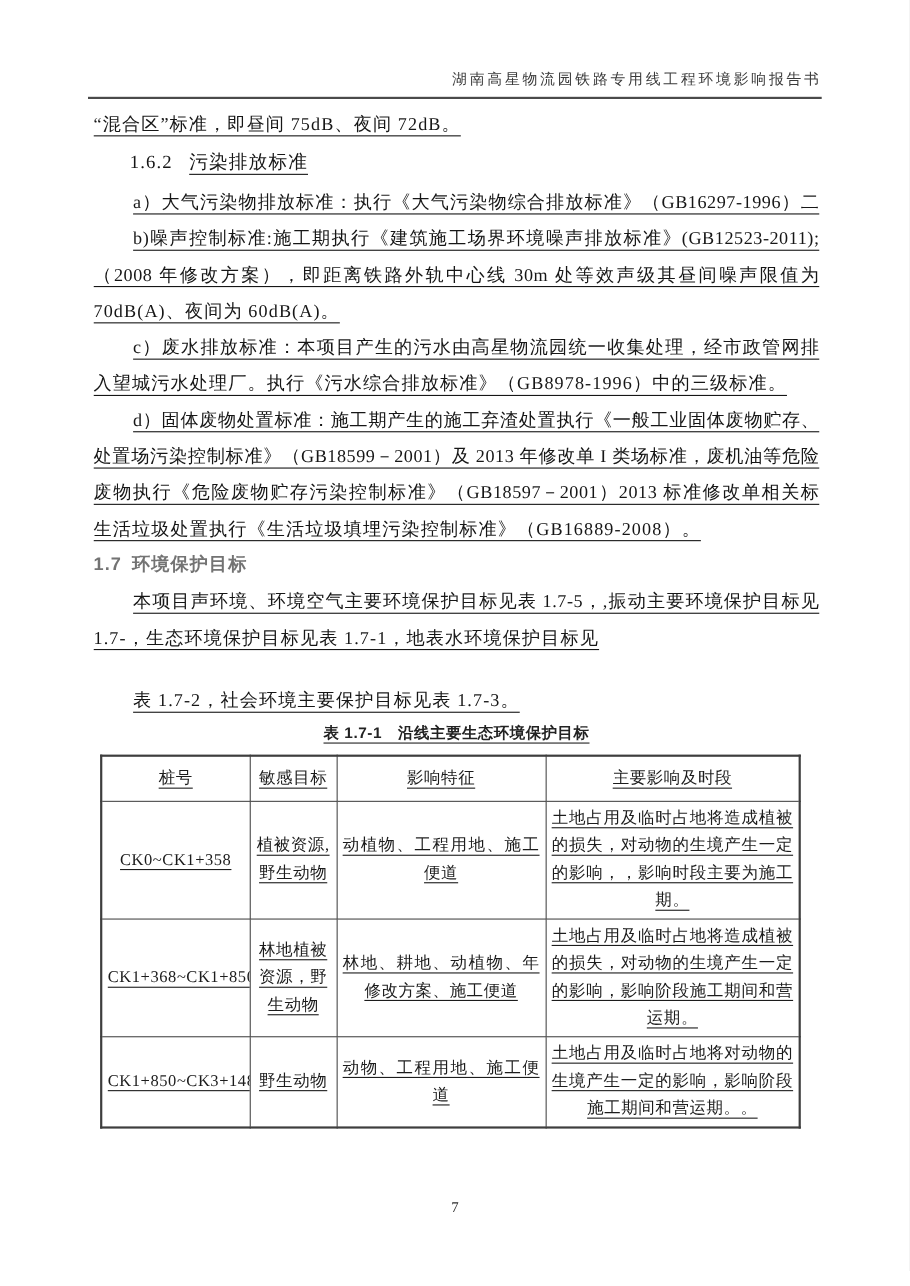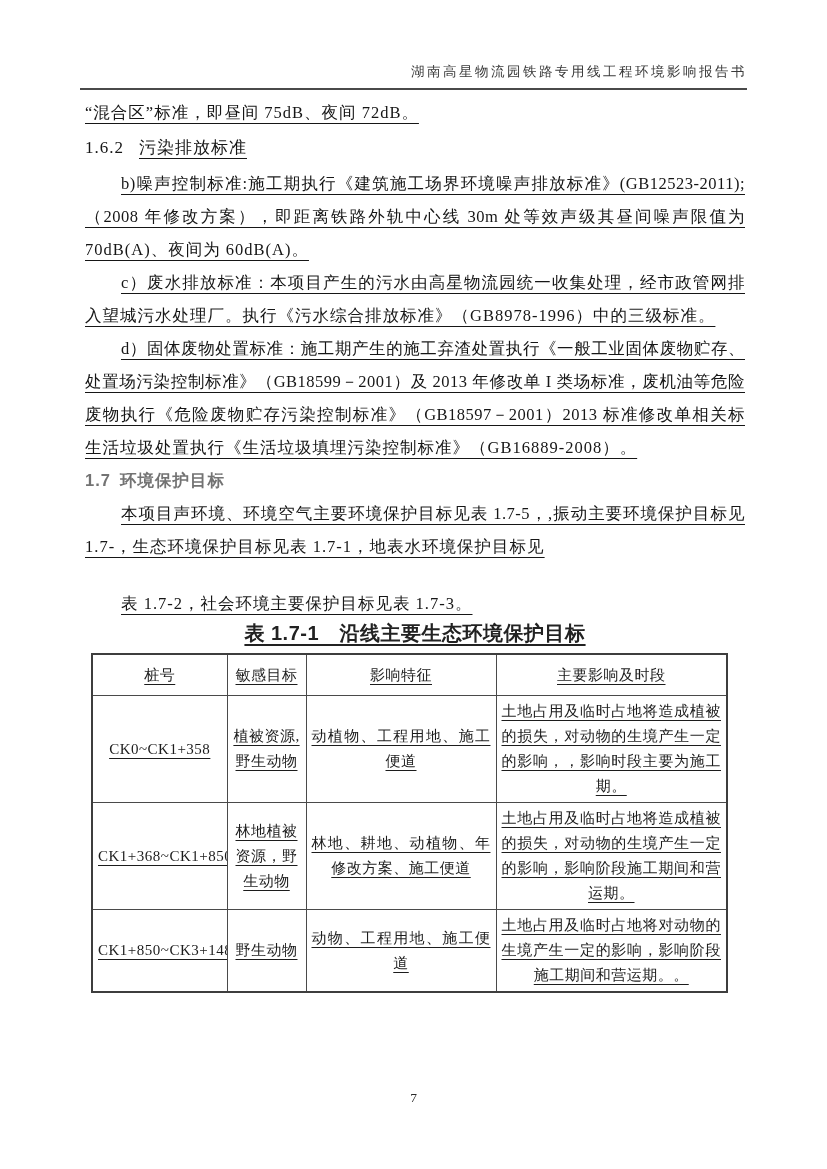--- a/index.html
+++ b/index.html
@@ -15,35 +15,35 @@
     padding-bottom:7px;border-bottom:2px solid #4a4a4a;
   }
   
   .content{position:absolute;left:85px;top:96px;width:660px;font-size:16.5px;color:#161616;}
   .bline{
     height:33px;line-height:33px;letter-spacing:1px;overflow:hidden;
     text-decoration:underline;text-underline-offset:5px;text-decoration-thickness:1px;
   }
   .full{text-align:justify;text-align-last:justify;letter-spacing:0.5px;}
   .ind{text-indent:36px;}
-  .noline{text-decoration:none;}
+  .noline{text-decoration:none;margin-left:33px;}
   .h162{height:38px;line-height:38px;font-size:17px;letter-spacing:1px;}
   .h162 .num{margin-right:15px;}
   .h162 .ttl{text-decoration:underline;text-underline-offset:5px;text-decoration-thickness:1px;}
   .h17{
     height:33px;line-height:33px;
     font-family:"Liberation Sans","DejaVu Sans",sans-serif;font-weight:bold;
     font-size:16.5px;letter-spacing:1px;color:#737373;
   }
   .h17 .num{margin-right:9px;font-weight:bold;}
   .spacer{height:24px;}
   .tbl-title{
     height:27px;line-height:27px;text-align:center;
     font-family:"Liberation Sans","DejaVu Sans",sans-serif;font-weight:bold;
-    font-size:20px;letter-spacing:0.5px;color:#222;
+    font-size:14px;letter-spacing:0.5px;color:#222;
   }
   .tbl-title span{text-decoration:underline;text-underline-offset:4px;}
   
   table.eco{
     border-collapse:collapse;margin-left:6px;margin-top:6px;width:635px;table-layout:fixed;
     border:2px solid #3e3e3e;font-size:15px;color:#1c1c1c;
   }
   table.eco td{
     border:1px solid #4a4a4a;line-height:25px;padding:3px 5px;vertical-align:middle;
     text-decoration:underline;text-underline-offset:4px;text-decoration-thickness:1px;
@@ -70,20 +70,21 @@
   </div>
 
   <div class="content">
 
     <div class="bline">“混合区”标准，即昼间 75dB、夜间 72dB。</div>
 
     <div class="h162 noline">
       <span class="num">1.6.2</span><span class="ttl">污染排放标准</span>
     </div>
 
+    <div class="bline full ind">a）大气污染物排放标准：执行《大气污染物综合排放标准》（GB16297-1996）二</div>
 
     <div class="bline full ind">b)噪声控制标准:施工期执行《建筑施工场界环境噪声排放标准》(GB12523-2011);</div>
     <div class="bline full">（2008 年修改方案），即距离铁路外轨中心线 30m 处等效声级其昼间噪声限值为</div>
     <div class="bline">70dB(A)、夜间为 60dB(A)。</div>
 
     <div class="bline full ind">c）废水排放标准：本项目产生的污水由高星物流园统一收集处理，经市政管网排</div>
     <div class="bline">入望城污水处理厂。执行《污水综合排放标准》（GB8978-1996）中的三级标准。</div>
 
     <div class="bline full ind">d）固体废物处置标准：施工期产生的施工弃渣处置执行《一般工业固体废物贮存、</div>
     <div class="bline full">处置场污染控制标准》（GB18599－2001）及 2013 年修改单 I 类场标准，废机油等危险</div>

